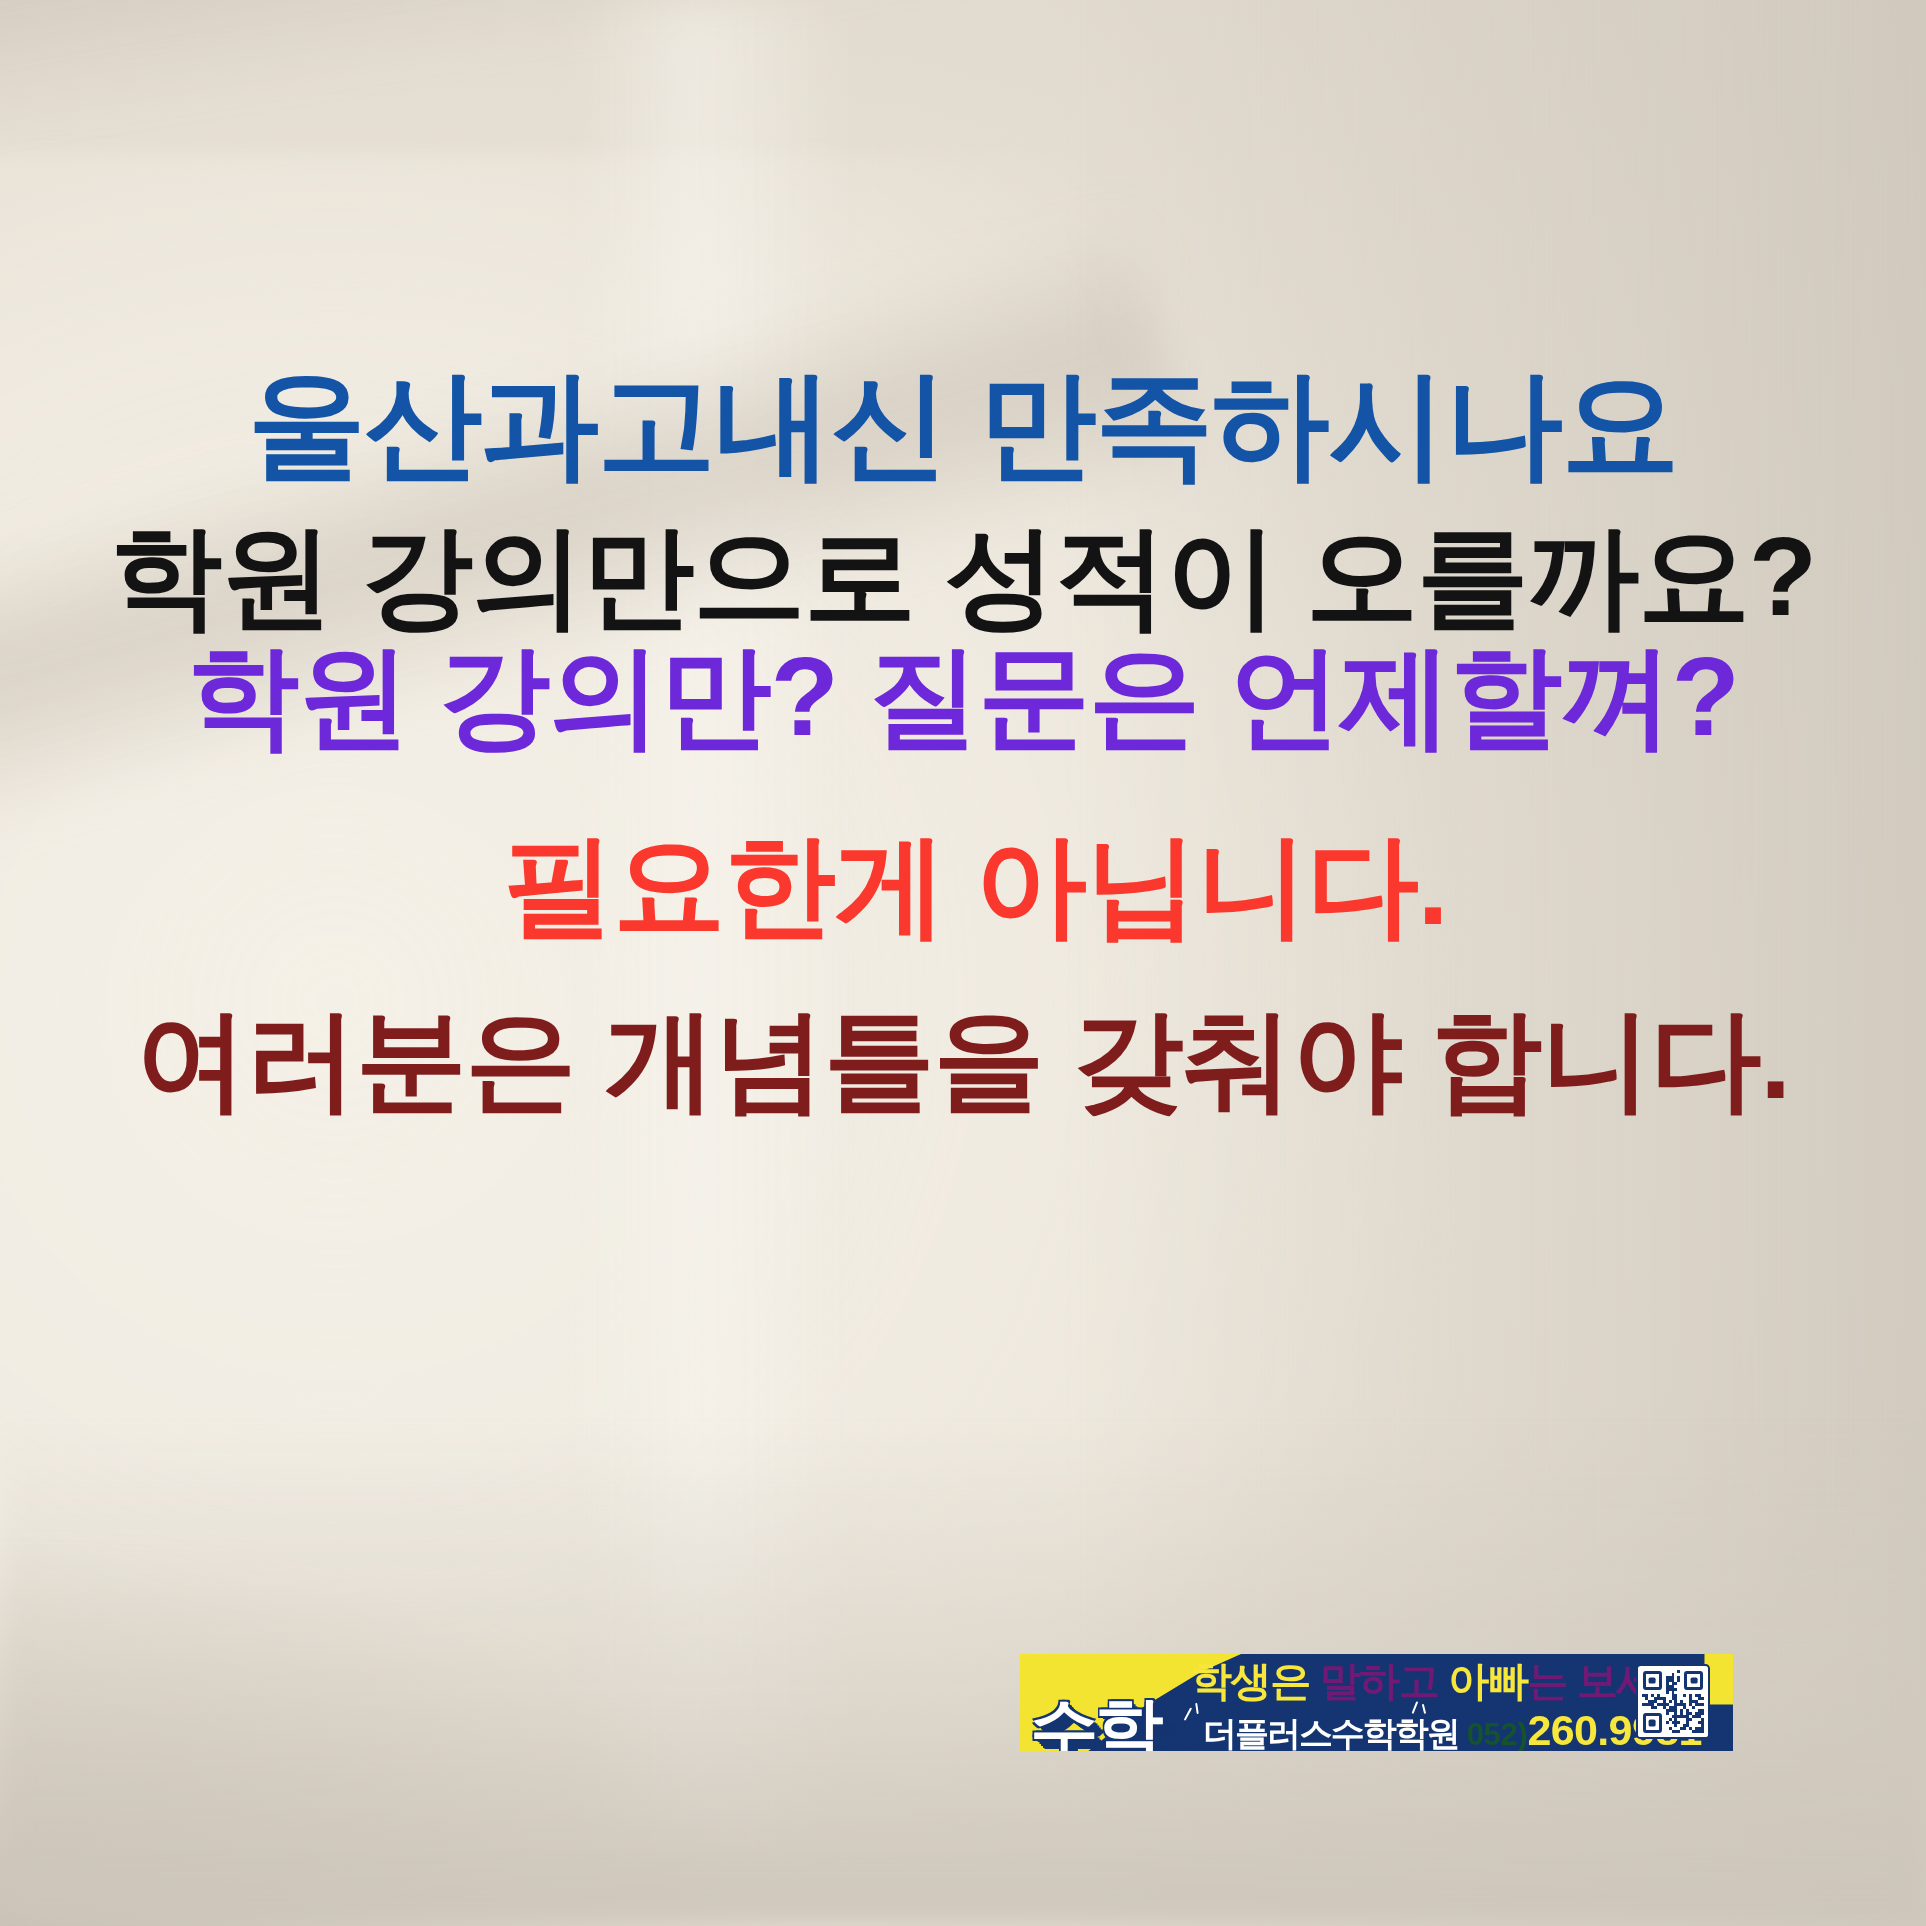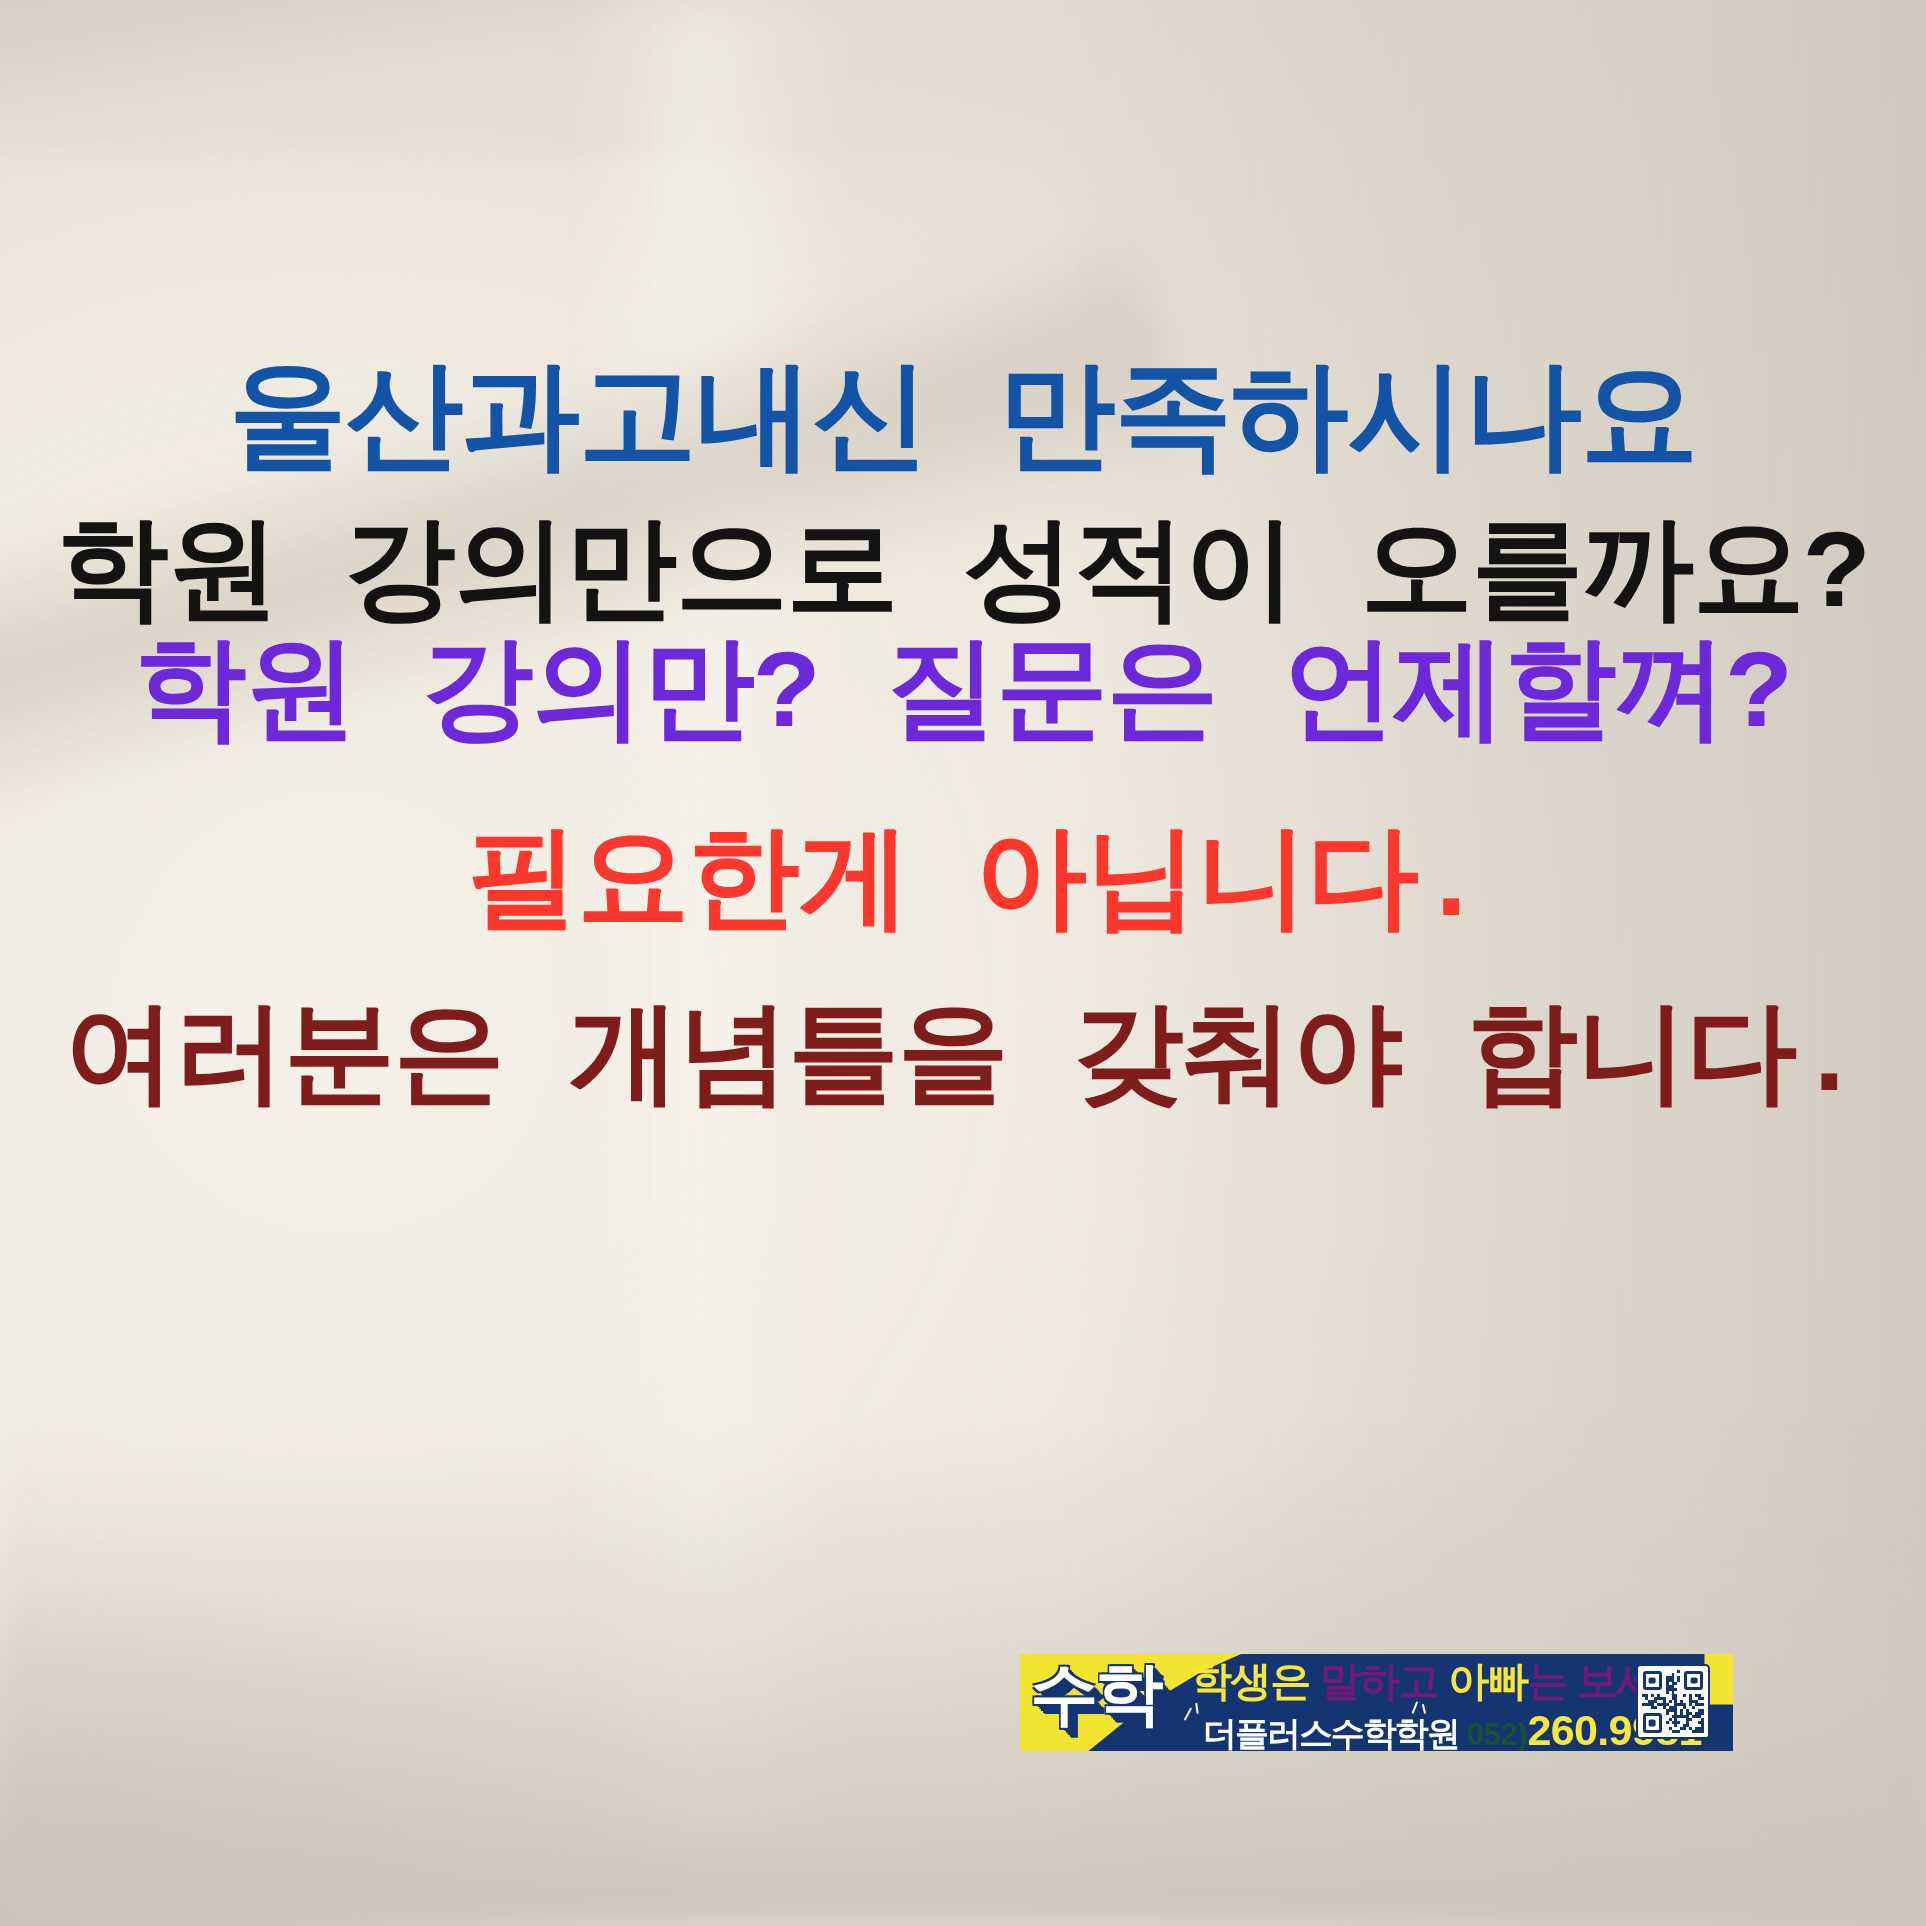--- a/index.html
+++ b/index.html
@@ -95,21 +95,20 @@
     display:flex; flex-direction:column;
     align-items:center;
     padding-top:365px;
   }
 
   .line {
     white-space:nowrap;
     line-height:1.0;
     font-weight:700;
     letter-spacing:-0.012em;
-    font-family:Liberation Mono, monospace;
   }
 
   .l-head {
     color:#1354A7;
     font-size:118px;
     margin-bottom:38px;
   }
   .l-q1 {
     color:#131313;
     font-size:112px;
@@ -166,24 +165,24 @@
       9.6% 100%,
       100% 100%,
       100% 52%,
       31.0% 52%
     );
   }
 
   
   .bn-logo {
     position:absolute;
-    left:10.3px; top:5px;
+    left:10.3px; top:17px;
     width:148px; height:91px;
     z-index:6;
-    display:flex; align-items:flex-start;
+    display:flex; align-items:flex-end;
   }
   .bn-logo-text {
     font-size:68px;
     font-weight:700;
     color:#FFFFFF;
     letter-spacing:-0.04em;
     line-height:1;
     text-shadow:
        1.7px 1.7px 0 #143571,
        3.4px 3.4px 0 #143571,

